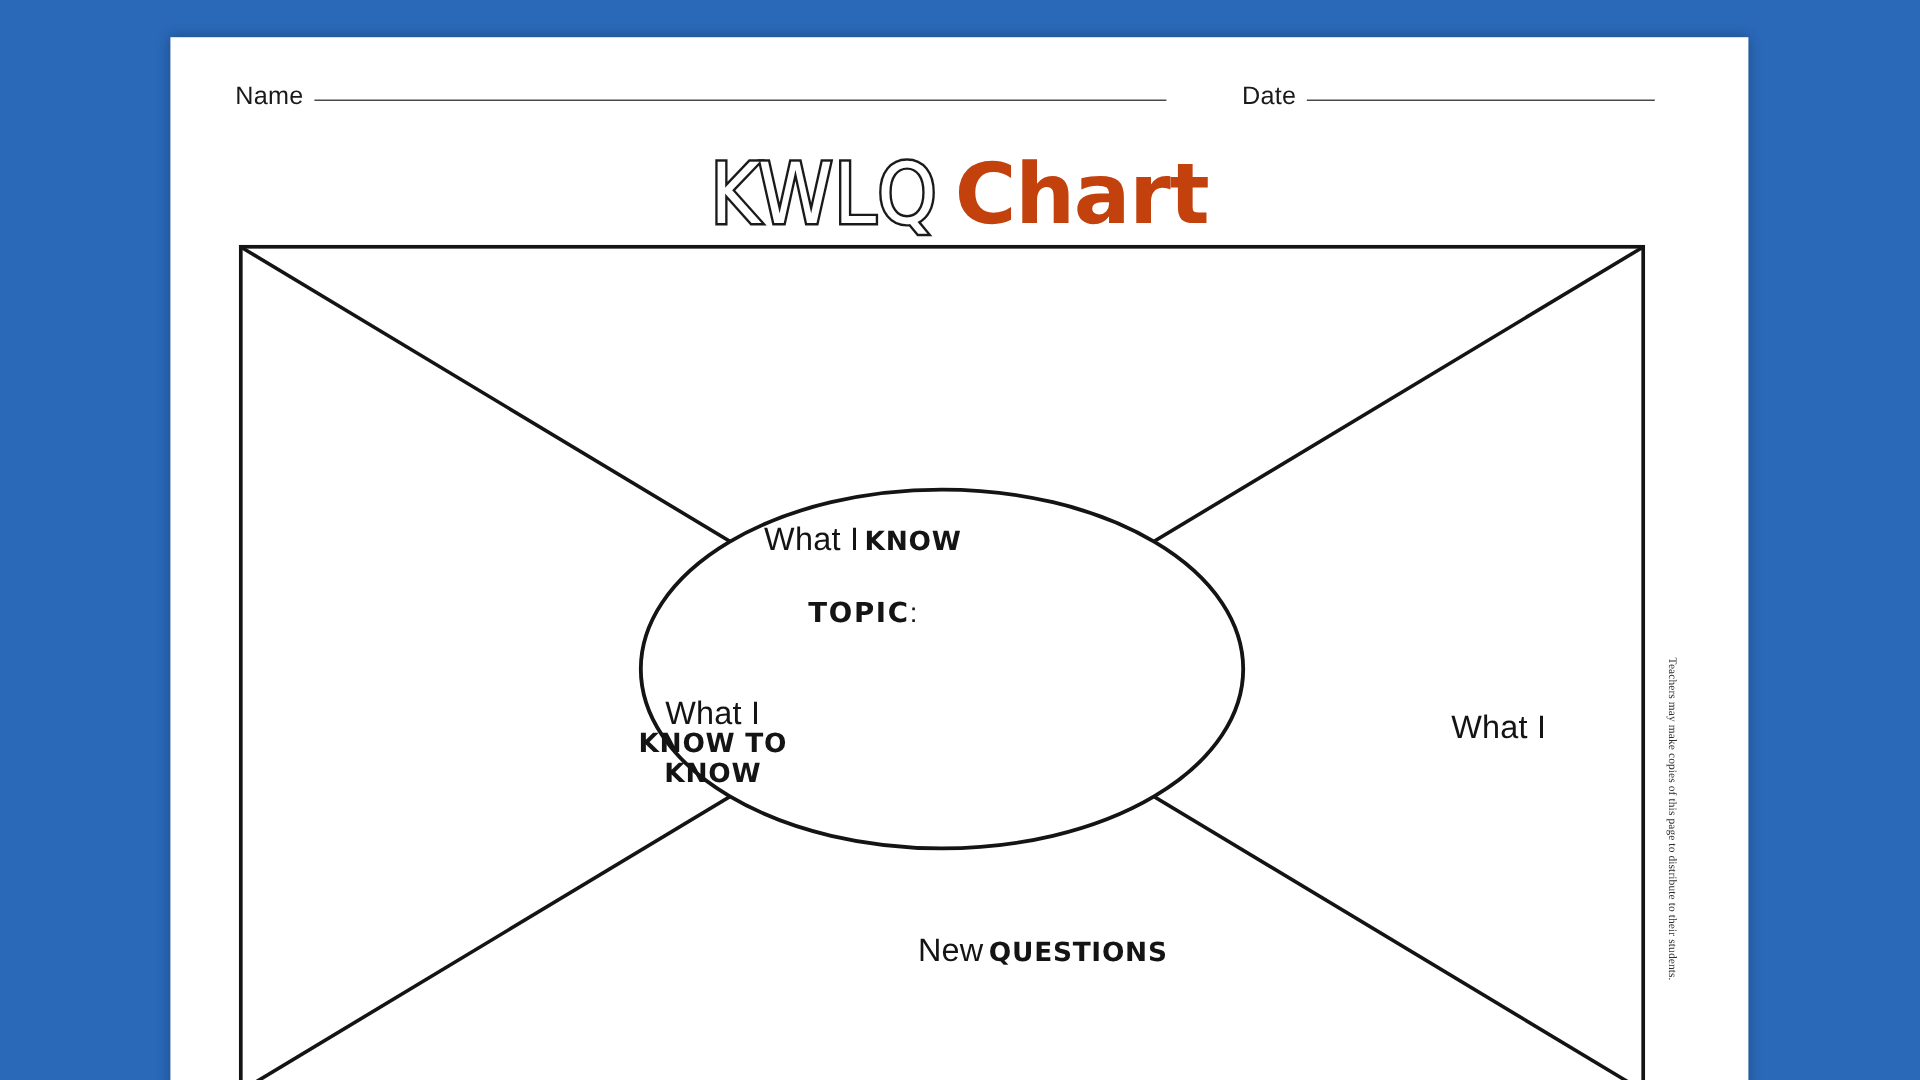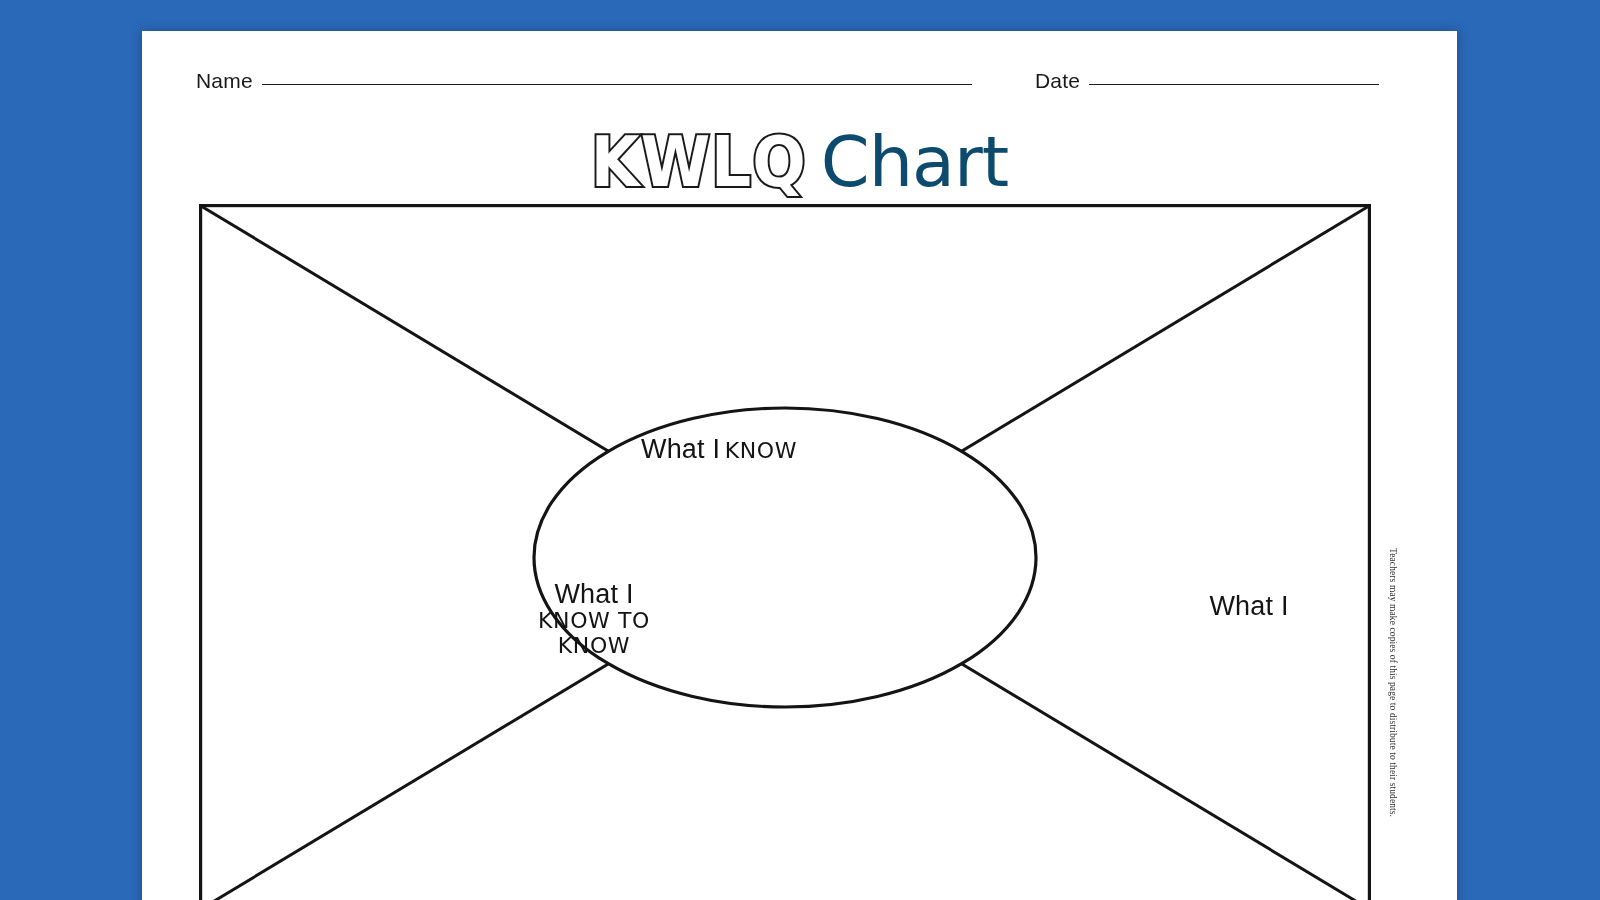--- a/index.html
+++ b/index.html
@@ -65,33 +65,33 @@
     position: absolute;
     top: 96px;
     left: 0;
     width: 1315px;
     text-align: center;
     white-space: nowrap;
     line-height: 1;
   }
   .title-outline {
     font-size: 70px;
-    font-weight: 700;
+    font-weight: 400;
     letter-spacing: 1px;
     color: #ffffff;
     -webkit-text-stroke: 4px #1a1a1a;
     paint-order: stroke fill;
     font-family: "DejaVu Sans", sans-serif;
     font-stretch: condensed;
   }
   .title-solid {
     font-size: 70px;
-    font-weight: 400;
+    font-weight: 700;
     letter-spacing: -1px;
-    color: #0c4a6e;
+    color: #c2410c;
     font-family: "DejaVu Sans", sans-serif;
     margin-left: 14px;
   }
 
   
   #kwlq-diagram {
     position: absolute;
     left: 57px;
     top: 173px;
     width: 1172px;
@@ -112,21 +112,21 @@
     white-space: nowrap;
   }
   .lbl-light {
     font-size: 27px;
     font-weight: 400;
     letter-spacing: 0.2px;
     font-family: "Liberation Sans", sans-serif;
   }
   .lbl-strong {
     font-size: 22px;
-    font-weight: 400;
+    font-weight: 700;
     letter-spacing: 0.6px;
     font-family: "DejaVu Sans", sans-serif;
   }
 
   #label-know {
     left: 370px;
     top: 230px;
     width: 300px;
   }
   #label-topic {
@@ -212,28 +212,35 @@
       </g>
 
       <ellipse cx="586" cy="353.5" rx="251" ry="149.5" fill="#ffffff" stroke="#141414" stroke-width="3.2"></ellipse>
     </svg>
 
     <div class="region-label" id="label-know">
       <span class="lbl-light">What I</span>
       <span class="lbl-strong">KNOW</span>
     </div>
 
+    <div class="region-label" id="label-topic">
+      <span class="lbl-strong">TOPIC</span><span class="lbl-strong topic-colon">:</span>
+    </div>
 
     <div class="region-label" id="label-want">
       <div class="lbl-light">What I</div>
       <div class="lbl-strong">KNOW TO</div>
       <div class="lbl-strong">KNOW</div>
     </div>
 
     <div class="region-label" id="label-learned">
       <div class="lbl-light">What I</div>
     </div>
 
+    <div class="region-label" id="label-questions">
+      <span class="lbl-light">New</span>
+      <span class="lbl-strong">QUESTIONS</span>
+    </div>
 
   </div>
 </div>
 
 <div id="attribution">Teachers may make copies of this page to distribute to their students.</div>
 
 </body></html>

